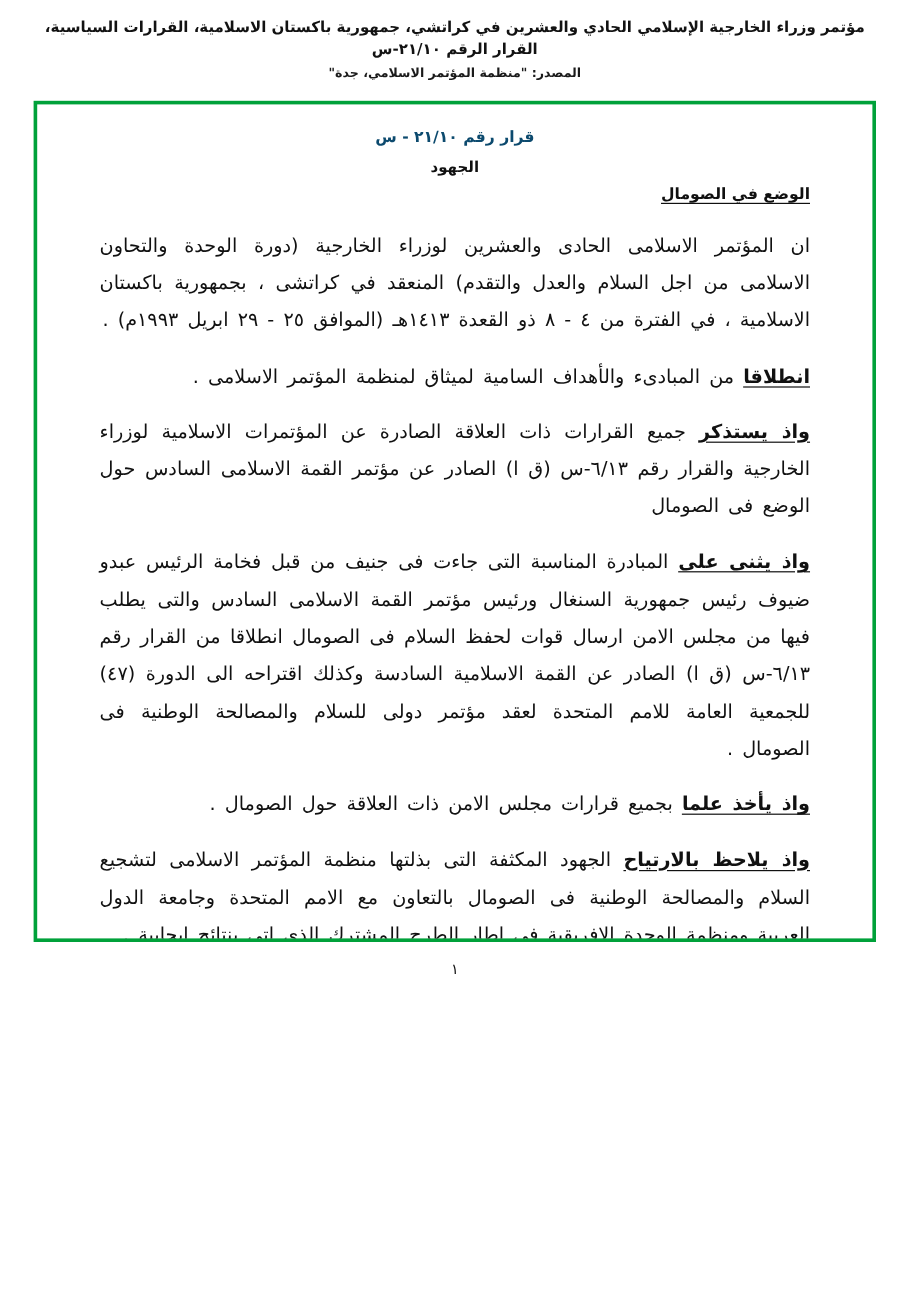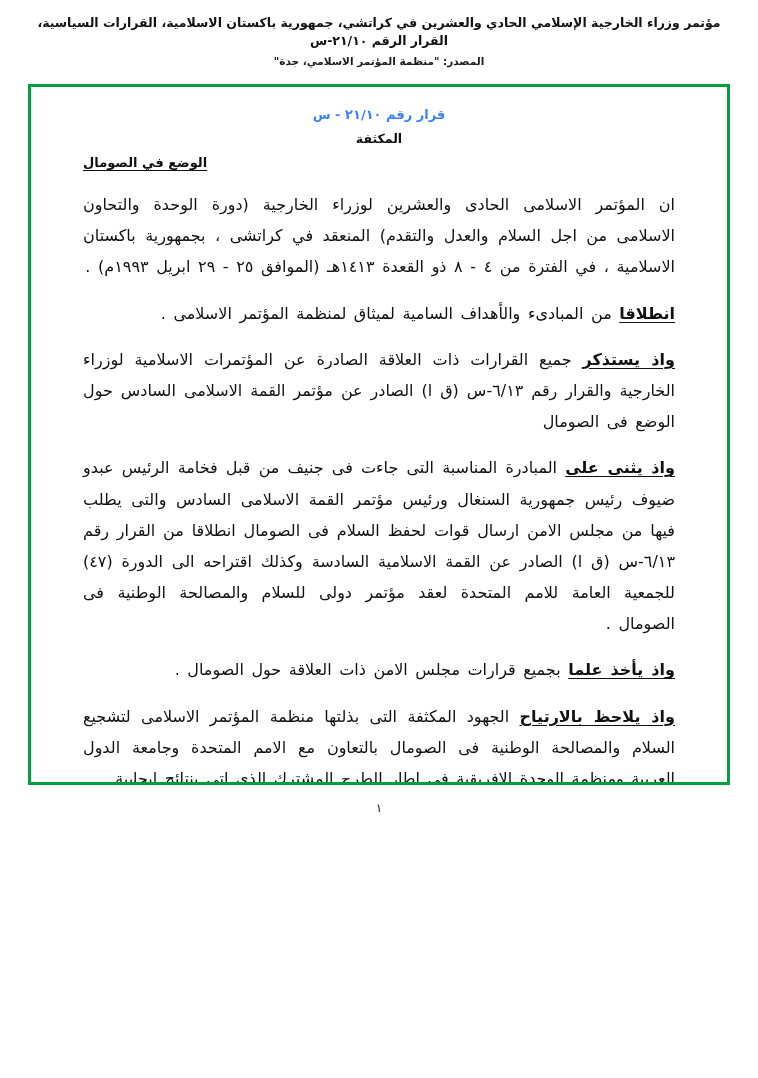--- a/index.html
+++ b/index.html
@@ -55,32 +55,32 @@
     padding: 16px 52px 10px 52px;
     box-sizing: border-box;
     overflow: hidden;
   }
   .res-num {
     text-align: center;
     font-size: 13px;
     font-weight: bold;
     letter-spacing: 2.2px;
     margin-top: 4px;
-    color: #3b82f6;
+    color: #0c4a6e;
   }
   .res-about {
     text-align: center;
     font-size: 12.5px;
     font-weight: bold;
     letter-spacing: 2px;
     margin-top: 9px;
     color: #101010;
   }
   .res-title {
-    text-align: left;
+    text-align: right;
     font-size: 13px;
     font-weight: bold;
     letter-spacing: 2.2px;
     margin-top: 9px;
     text-decoration: underline;
     text-underline-offset: 3px;
     color: #101010;
   }
   .para {
     font-size: 16px;
@@ -117,21 +117,21 @@
 
   <div class="doc-header">
     <div class="title-line">مؤتمر وزراء الخارجية الإسلامي الحادي والعشرين في كراتشي، جمهورية باكستان الاسلامية، القرارات السياسية، القرار الرقم ٢١/١٠-س</div>
     <div class="source-line">المصدر: "منظمة المؤتمر الاسلامي، جدة"</div>
   </div>
 
   <div class="green-frame">
     <div class="frame-inner">
 
       <div class="res-num">قرار رقم ٢١/١٠ - س</div>
-      <div class="res-about">المكثفة</div>
+      <div class="res-about">الجهود</div>
       <div class="res-title">الوضع في الصومال</div>
 
       <div class="para first">
         <span class="lead"></span><span>ان المؤتمر الاسلامى الحادى والعشرين لوزراء الخارجية (دورة الوحدة والتحاون الاسلامى من اجل السلام والعدل والتقدم) المنعقد في كراتشى ، بجمهورية باكستان الاسلامية ، في الفترة من ٤ - ٨ ذو القعدة ١٤١٣هـ (الموافق ٢٥ - ٢٩ ابريل ١٩٩٣م) .</span>
       </div>
 
       <div class="para">
         <span class="lead">انطلاقا</span><span> من المبادىء والأهداف السامية لميثاق لمنظمة المؤتمر الاسلامى .</span>
       </div>
 

